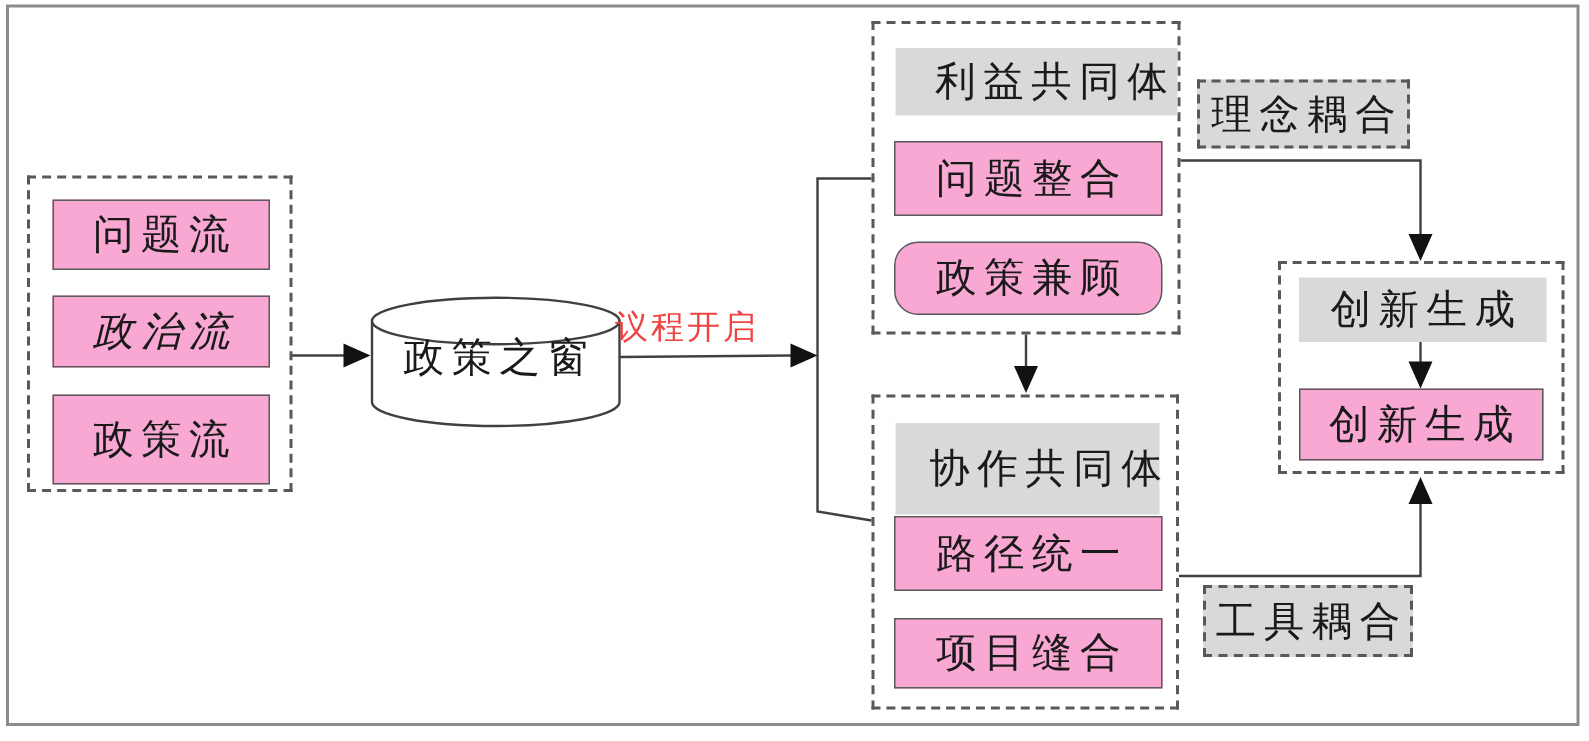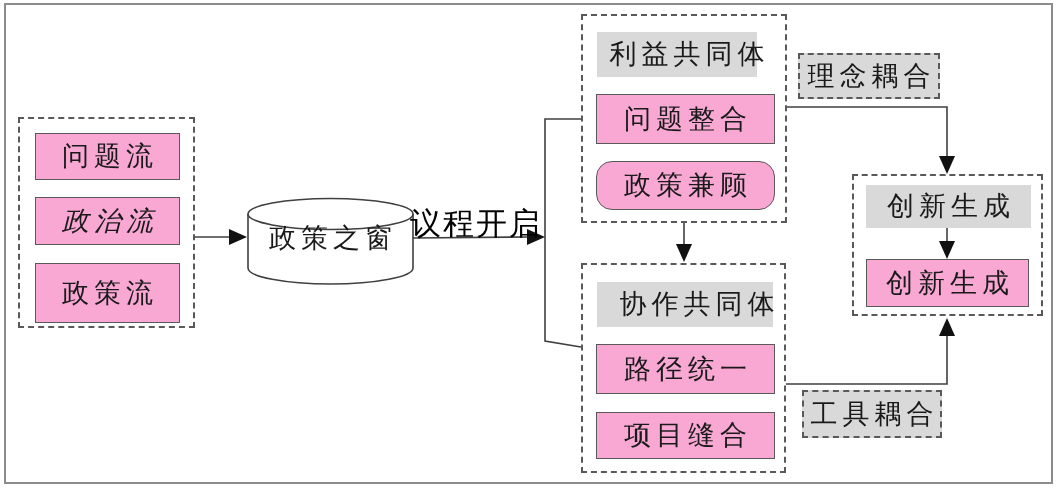--- a/index.html
+++ b/index.html
@@ -61,22 +61,22 @@
     white-space: nowrap;
     line-height: 1;
   }
   #policy-window-label {
     display: flex;
     align-items: center;
     justify-content: center;
     background: transparent;
   }
   #agenda-arrow-label {
-    font-size: 31px;
-    color: #000000;
+    font-size: 22px;
+    color: #ef4444;
     letter-spacing: 2px;
     white-space: nowrap;
     background: transparent;
     z-index: 2;
   }
 </style>
 </head>
 <body>
 
 <div id="canvas">
@@ -126,32 +126,32 @@
     <span class="label-text">政策流</span>
   </div>
 
   <div class="abs" id="policy-window-label" style="left:250px; top:216px; width:161px; height:44px;">
     <span class="label-text">政策之窗</span>
   </div>
 
   <div class="abs" id="agenda-arrow-label" style="left:410px; top:203px; width:130px;">议程开启</div>
 
   <div class="abs dashed-group" style="left:581px; top:14px; width:206px; height:209px;"></div>
-  <div class="abs gray-header" style="left:597px; top:32px; width:160px; height:45px;padding-left:20px;">
+  <div class="abs gray-header" style="left:597px; top:32px; width:188px; height:45px;padding-left:20px;">
     <span class="label-text">利益共同体</span>
   </div>
   <div class="abs solid-box" style="left:596px; top:94px; width:179px; height:50px;">
     <span class="label-text">问题整合</span>
   </div>
   <div class="abs solid-box" style="left:596px; top:161px; width:179px; height:49px;border-radius:16px;">
     <span class="label-text">政策兼顾</span>
   </div>
 
   <div class="abs dashed-group" style="left:581px; top:263px; width:205px; height:210px;"></div>
-  <div class="abs gray-header" style="left:597px; top:282px; width:176px; height:45px;padding-left:24px;">
+  <div class="abs gray-header" style="left:597px; top:282px; width:176px; height:61px;padding-left:24px;">
     <span class="label-text">协作共同体</span>
   </div>
   <div class="abs solid-box" style="left:596px; top:344px; width:179px; height:50px;">
     <span class="label-text">路径统一</span>
   </div>
   <div class="abs solid-box" style="left:596px; top:412px; width:179px; height:47px;align-items:center;">
     <span class="label-text">项目缝合</span>
   </div>
 
   <div class="abs gray-dashed" style="left:798px; top:53px; width:142px; height:46px;">

